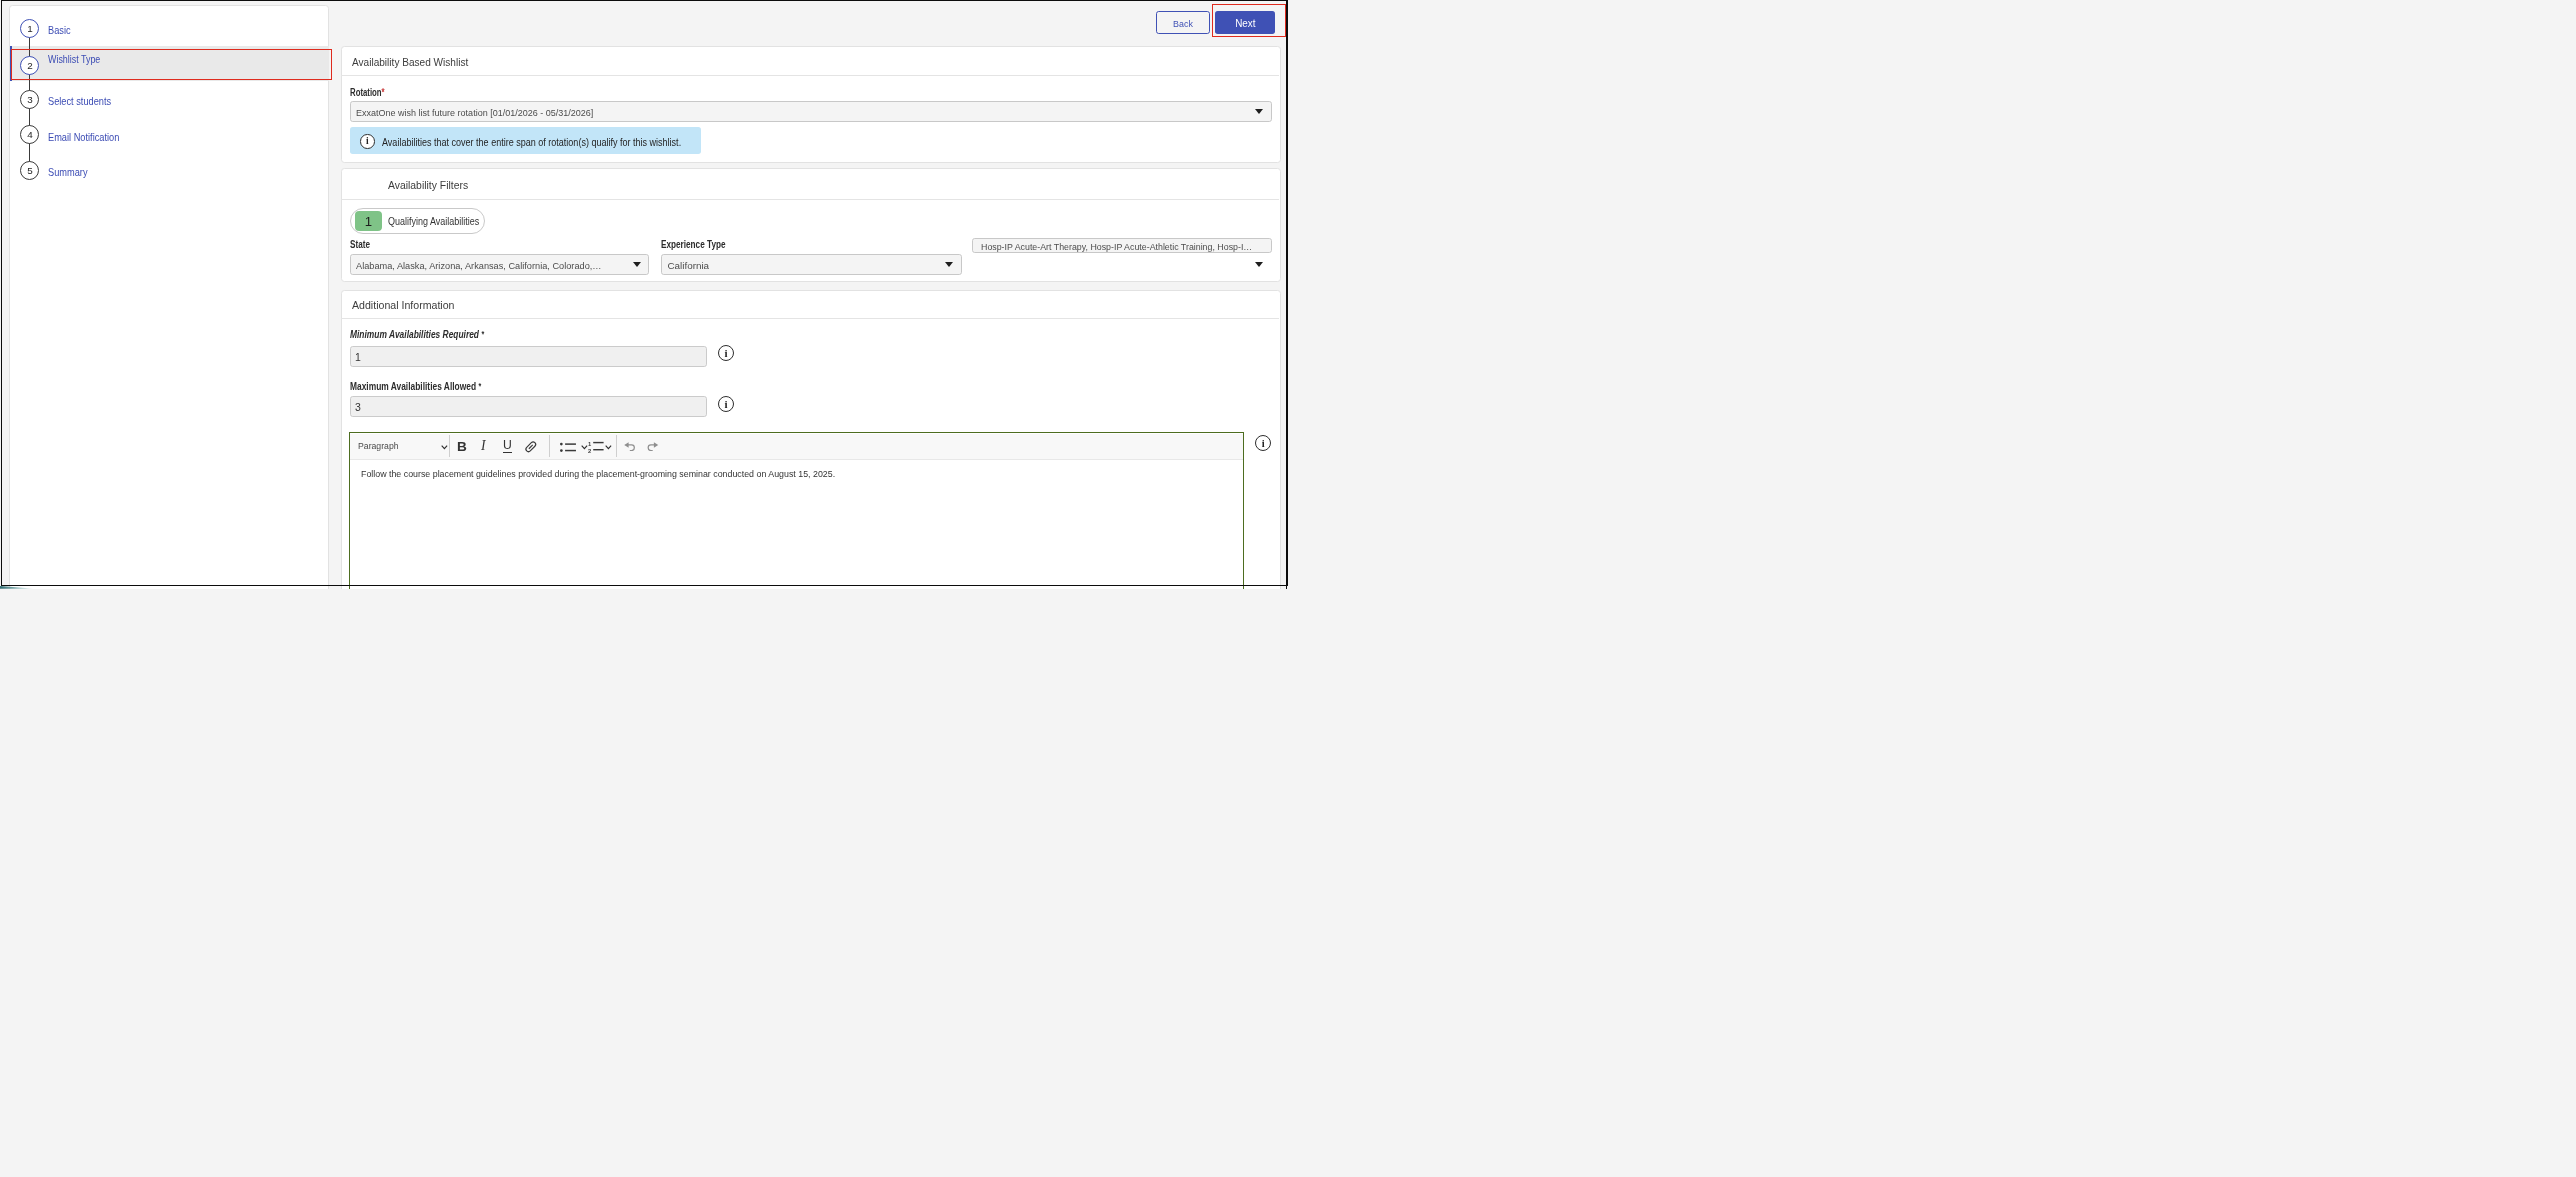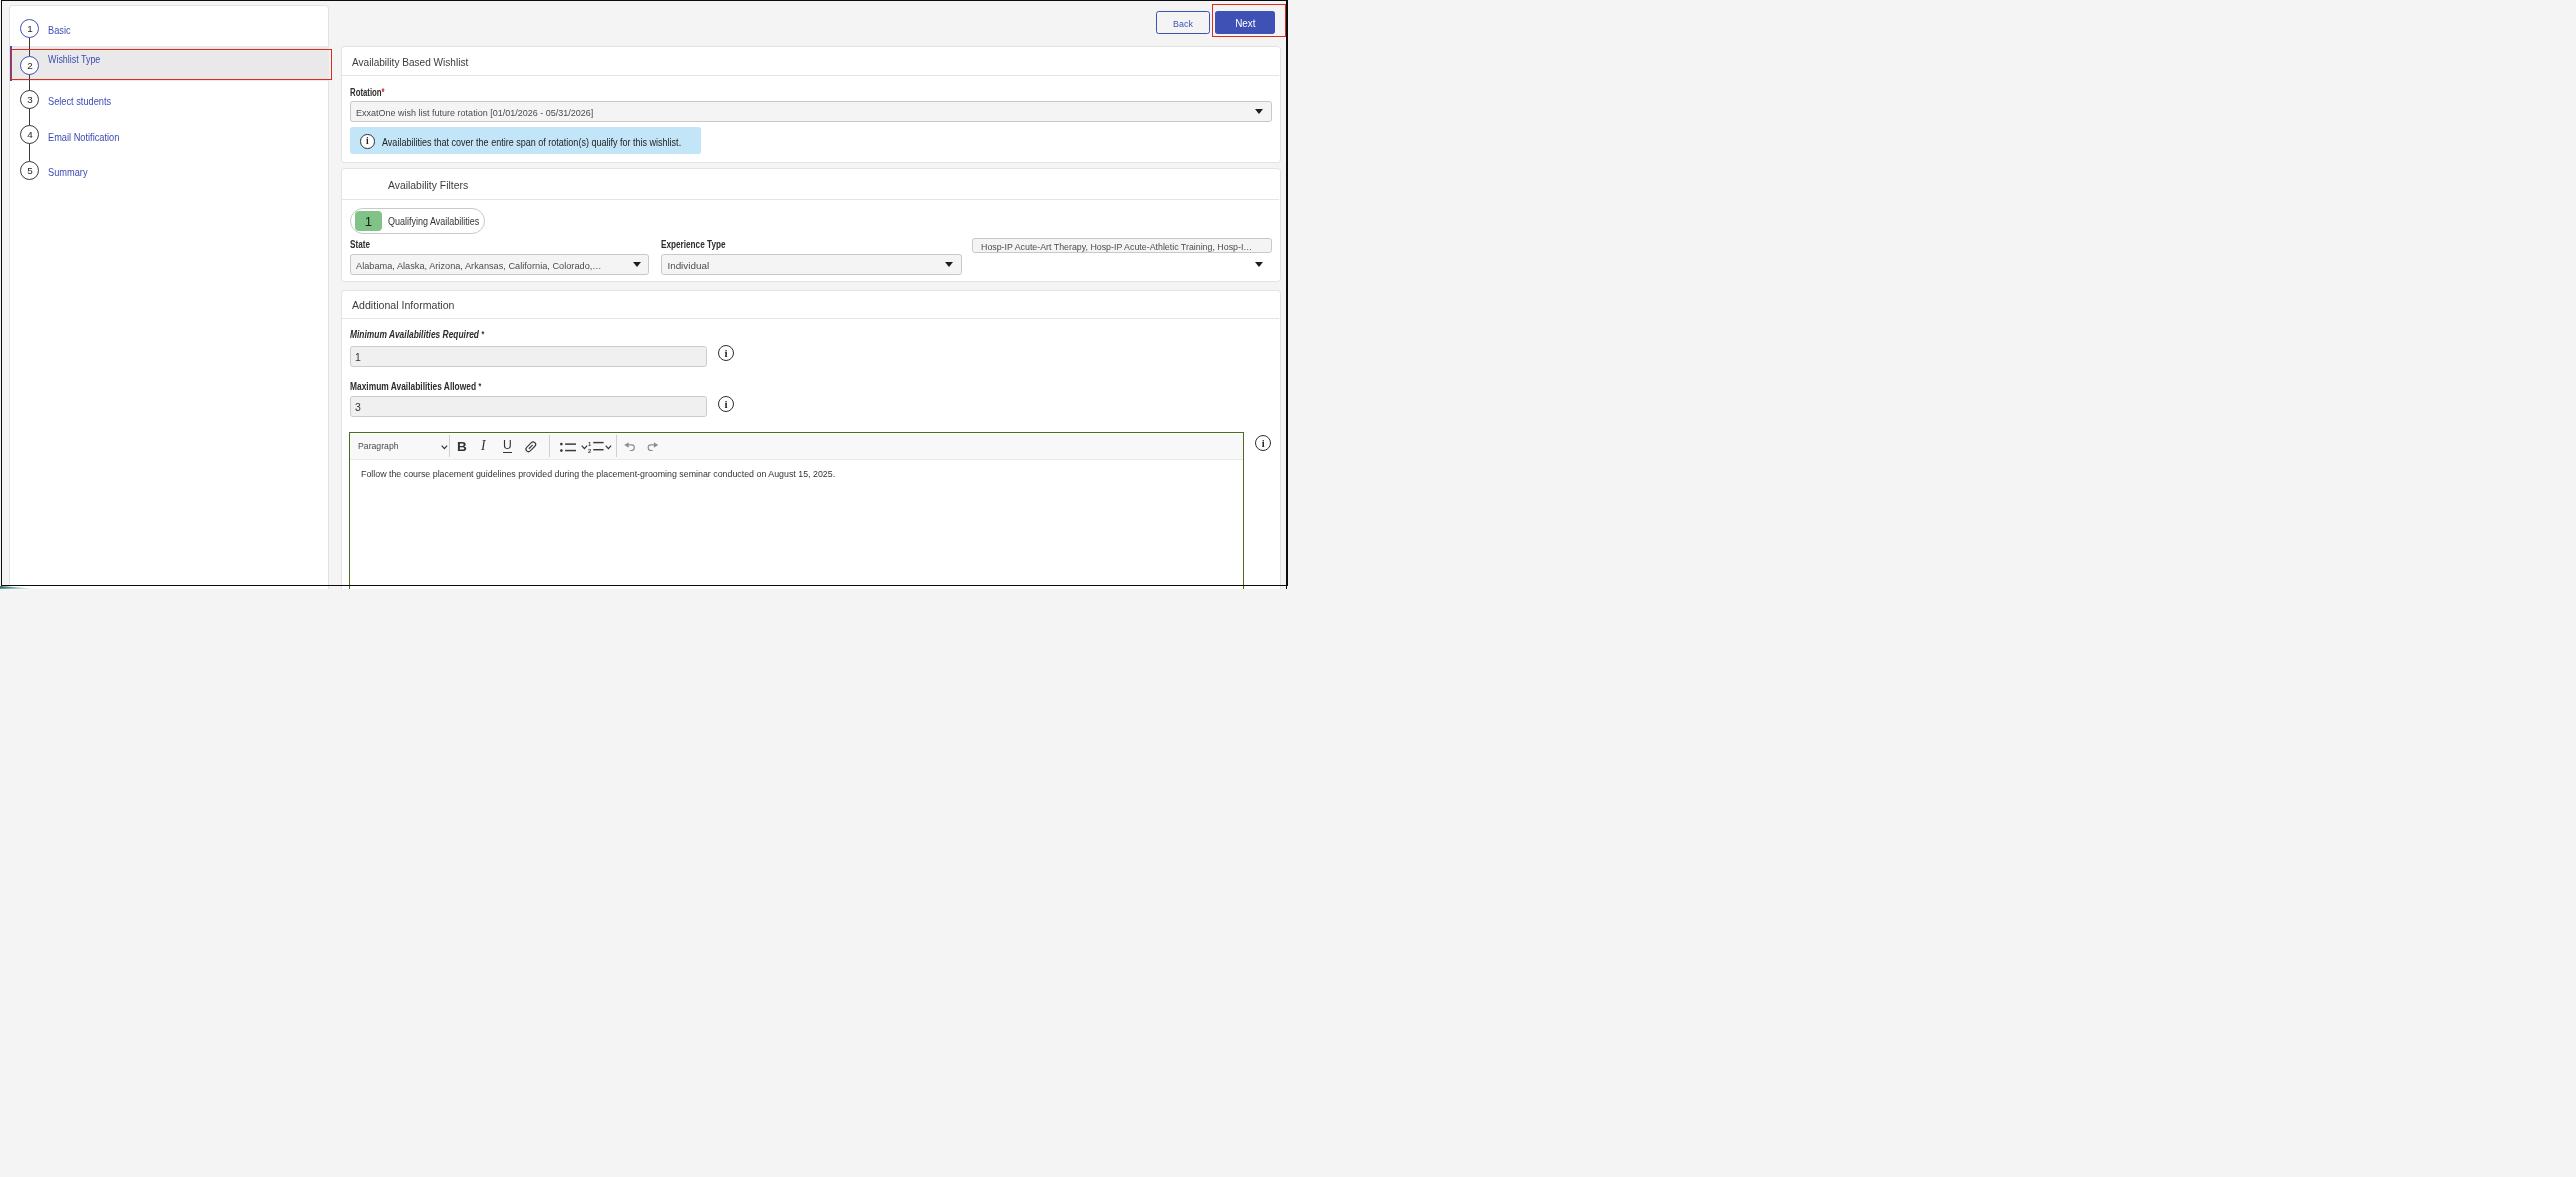--- a/index.html
+++ b/index.html
@@ -74,21 +74,21 @@
 
 <div class="lbl" style="left:350px; top:238px;"><span class="nx" style="transform:scaleX(.78);">State</span></div>
 <div class="lbl" style="left:661px; top:238px;"><span class="nx" style="transform:scaleX(.78);">Experience Type</span></div>
 <div class="lbl" style="left:972px; top:238px;"><span class="nx" style="transform:scaleX(.78);">Specialization</span></div>
 
 <div class="sel" style="left:350px; top:254px; width:299px; height:21px; padding:1.7px 5.1px 0 5.1px;">
     <span class="nx" style="transform:scaleX(.932);">Alabama, Alaska, Arizona, Arkansas, California, Colorado,…</span>
   </div>
 <div class="caret" style="left:633px; top:262px;"></div>
 <div class="sel" style="left:661px; top:254px; width:301px; height:21px; padding:1.7px 5.4px 0 5.4px;">
-    <span class="nx" style="transform:scaleX(1);">Individual</span>
+    <span class="nx" style="transform:scaleX(1);">California</span>
   </div>
 <div class="caret" style="left:945px; top:262px;"></div>
 <div class="sel" style="left:972px; top:238px; width:300px; height:15px; padding:1.7px 8.2px 0 8.2px;">
     <span class="nx" style="transform:scaleX(.894);">Hosp-IP Acute-Art Therapy, Hosp-IP Acute-Athletic Training, Hosp-I…</span>
   </div>
 <div class="caret" style="left:1255px; top:262px;"></div>
 
 <div class="card" style="left:341px; top:290px; width:940px; height:312px; border-radius:3.4px 3.4px 0 0;"></div>
 <div class="hdr" style="left:352px; top:299px;"><span class="nx" style="transform:scaleX(.963);">Additional Information</span></div>
 <div class="hline" style="left:341px; top:318px; width:938px;"></div>

